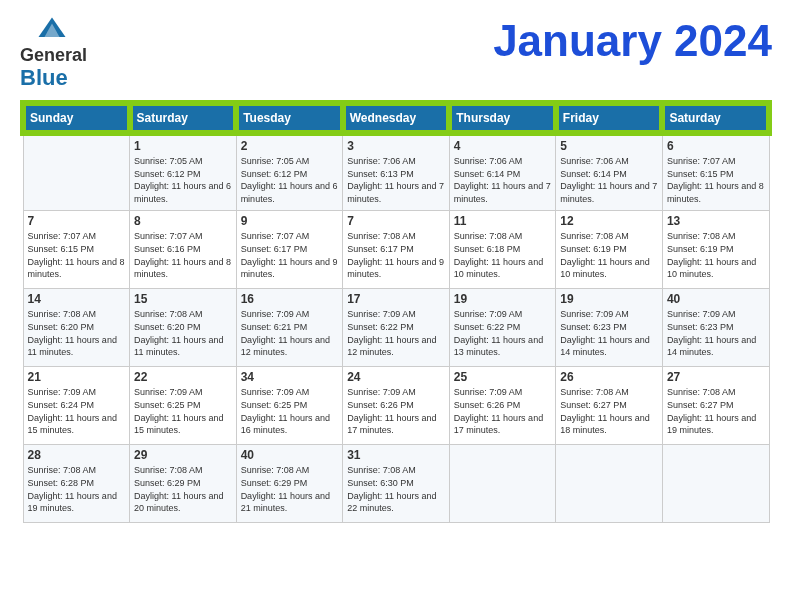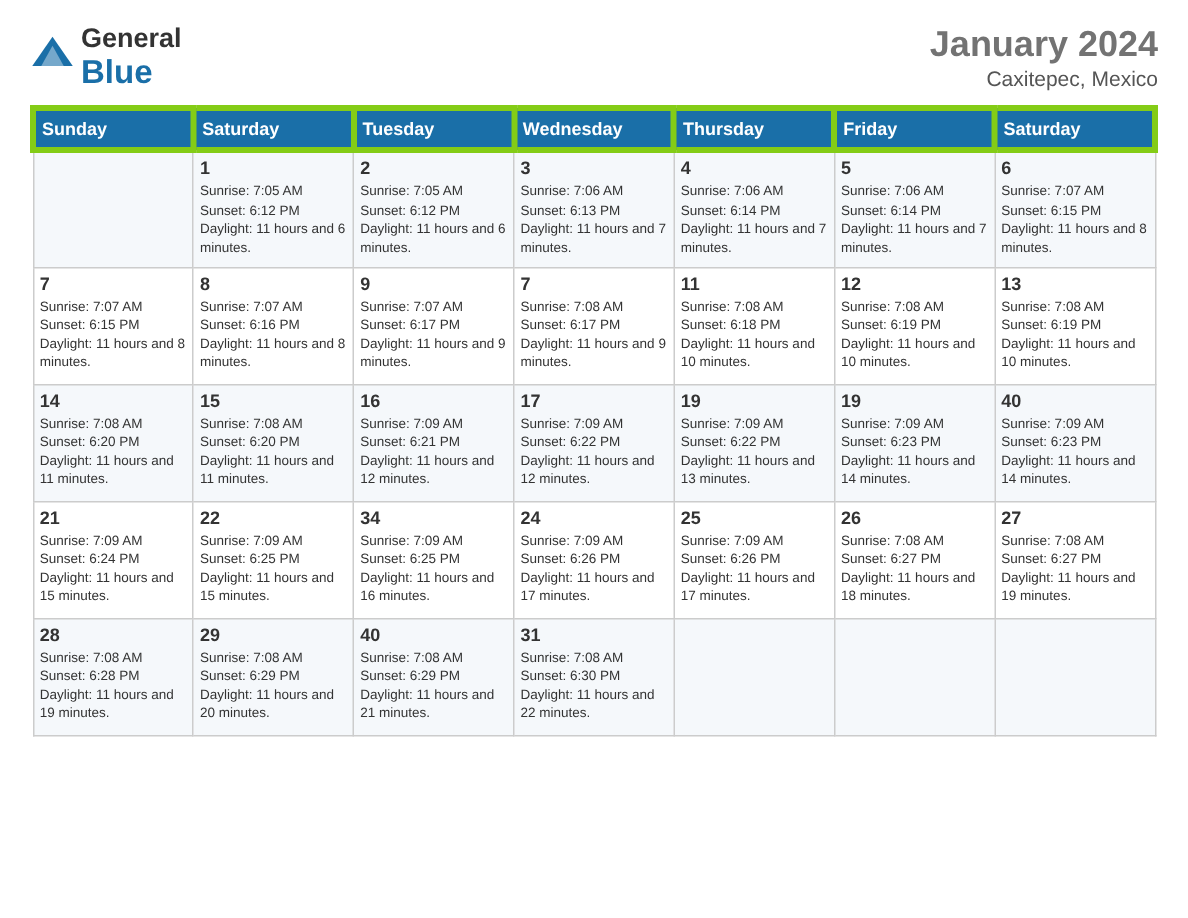--- a/index.html
+++ b/index.html
@@ -18,20 +18,21 @@
     }
     .header {
       display: flex;
       justify-content: space-between;
       align-items: flex-start;
       margin-bottom: 10px;
     }
     .logo {
       display: flex;
       align-items: center;
+      flex-direction: column;
     }
     .logo-text {
       display: flex;
       flex-direction: column;
       line-height: 1.1;
     }
     .logo-general {
       font-size: 18px;
       font-weight: bold;
       color: #333;
@@ -43,41 +44,41 @@
     }
     .logo-icon {
       width: 30px;
       height: 30px;
       margin-right: 4px;
     }
     .title-block {
       text-align: right;
     }
     .month-title {
-      font-size: 24px;
-      font-weight: bold;
-      color: #737373;
+      font-size: 44px;
+      font-weight: bold;
+      color: #1d4ed8;
     }
     .location {
       font-size: 14px;
       color: #555;
     }
     table {
       width: 100%;
       border-collapse: collapse;
       table-layout: fixed;
     }
     thead tr th {
       background: #1a6fa8;
       color: #fff;
       font-size: 12px;
       font-weight: bold;
       padding: 5px 4px;
       text-align: left;
-      border: 4px solid #84cc16;
+      border: 6px solid #84cc16;
     }
     tbody tr td {
       vertical-align: top;
       border: 1px solid #ccc;
       padding: 3px 4px;
       font-size: 9.5px;
       color: #333;
       height: 78px;
     }
     tbody tr:nth-child(odd) td {
@@ -109,21 +110,20 @@
         <polygon points="20,2 38,28 2,28" fill="#1a6fa8"></polygon>
         <polygon points="20,10 30,28 10,28" fill="#fff" opacity="0.4"></polygon>
       </svg>
       <div class="logo-text">
         <span class="logo-general">General</span>
         <span class="logo-blue">Blue</span>
       </div>
     </div>
     <div class="title-block">
       <div class="month-title">January 2024</div>
-      <div class="location">Caxitepec, Mexico</div>
     </div>
   </div>
 
   <table>
     <thead>
       <tr>
       <th>Sunday</th>
           <th>Saturday</th>
           <th>Tuesday</th>
           <th>Wednesday</th>

